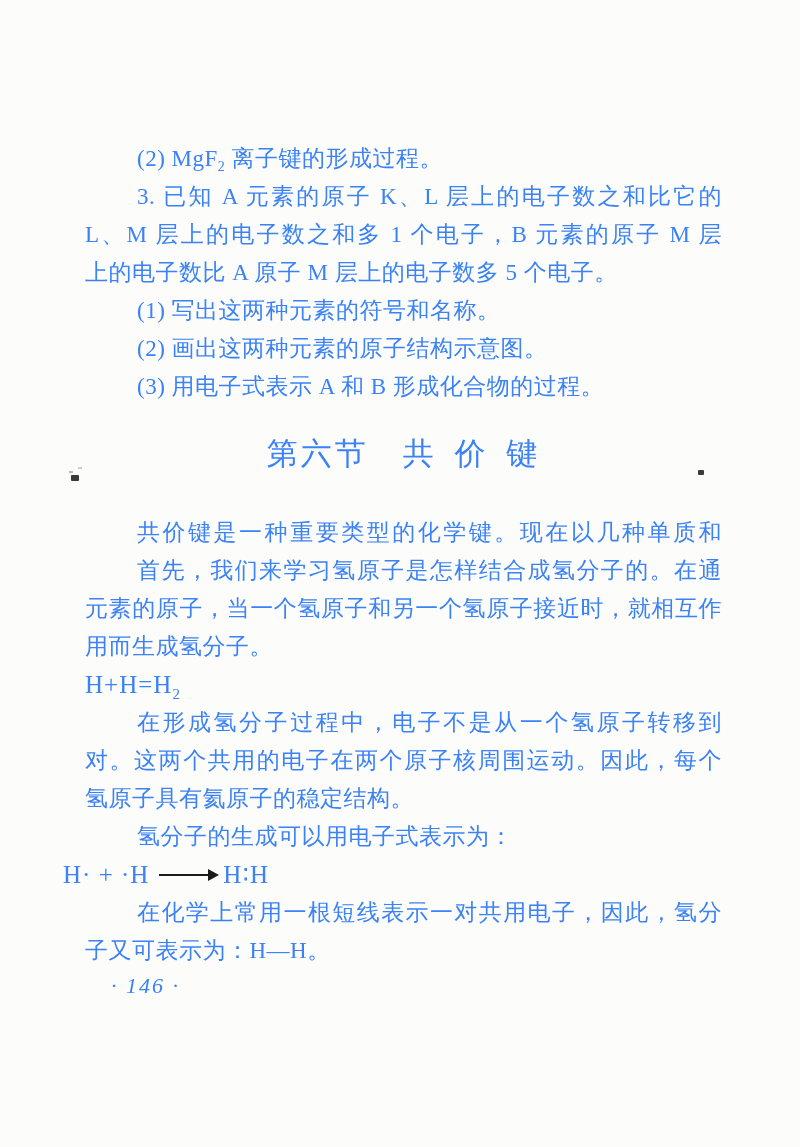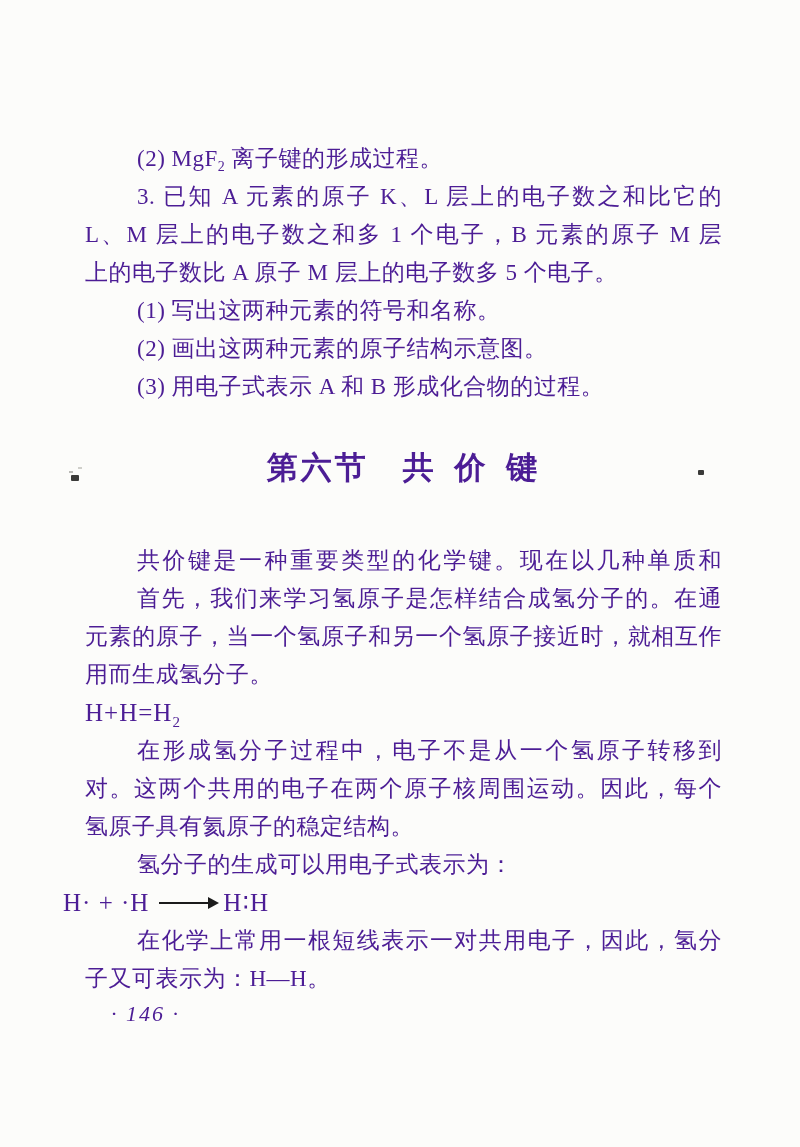--- a/index.html
+++ b/index.html
@@ -5,21 +5,21 @@
   html, body { margin: 0; padding: 0; }
   body {
     width: 800px; height: 1147px;
     background: #e9e9e7;
     font-family: "Liberation Serif", "DejaVu Serif", serif;
   }
   .sheet {
     position: relative;
     width: 800px; height: 1147px;
     background: #fcfcfa;
-    color: #4c1d95;
+    color: #3b82f6;
     overflow: hidden;
   }
   .content {
     position: absolute;
     left: 85px; top: 140px;
     width: 637px;
   }
   .line {
     width: 637px;
     font-size: 23px;
@@ -29,31 +29,31 @@
     white-space: normal;
   }
   .indent { text-indent: 52px; }
   .fill { text-align: justify; text-align-last: justify; }
   sub.sb {
     font-size: 14px;
     vertical-align: -5px;
     line-height: 0;
   }
   .heading {
-    margin: 44px 0 0 0;
+    margin: 30px 0 0 0;
     width: 637px;
     text-align: center;
     font-size: 31px;
-    font-weight: bold;
+    font-weight: normal;
     line-height: 36px;
     height: 36px;
     letter-spacing: 3px;
   }
   .heading .title-part { margin-left: 34px; word-spacing: 7px; }
-  .body-block { margin-top: 56px; }
+  .body-block { margin-top: 42px; }
   .formula {
     width: 637px;
     text-align: left;
     font-size: 25px;
     line-height: 38px;
     height: 38px;
     letter-spacing: 1px;
   }
   .formula .sb { font-size: 15px; vertical-align: -6px; }
   .formula-2 { position: relative; left: -22px; }

